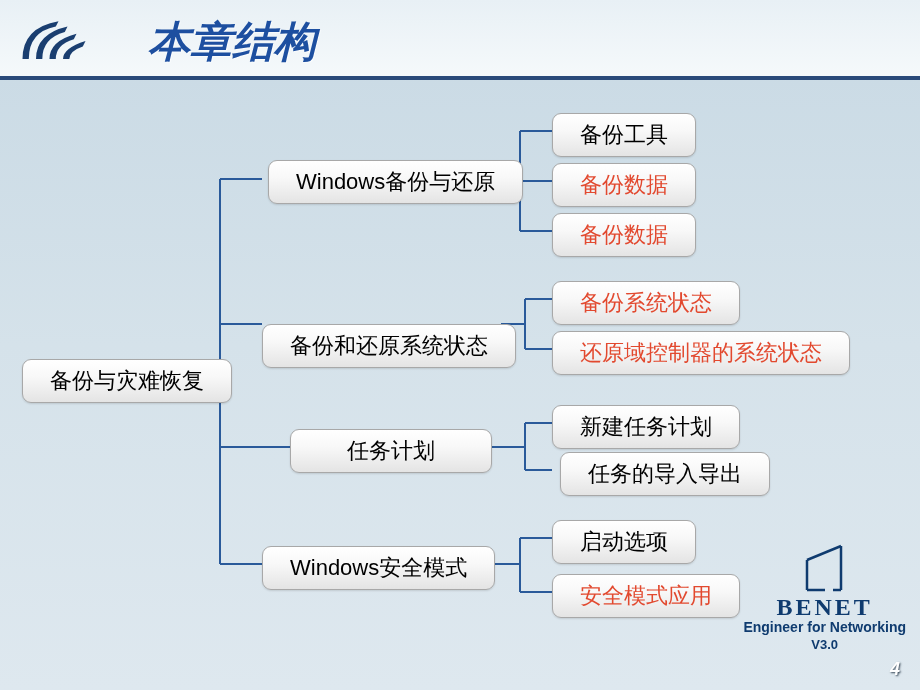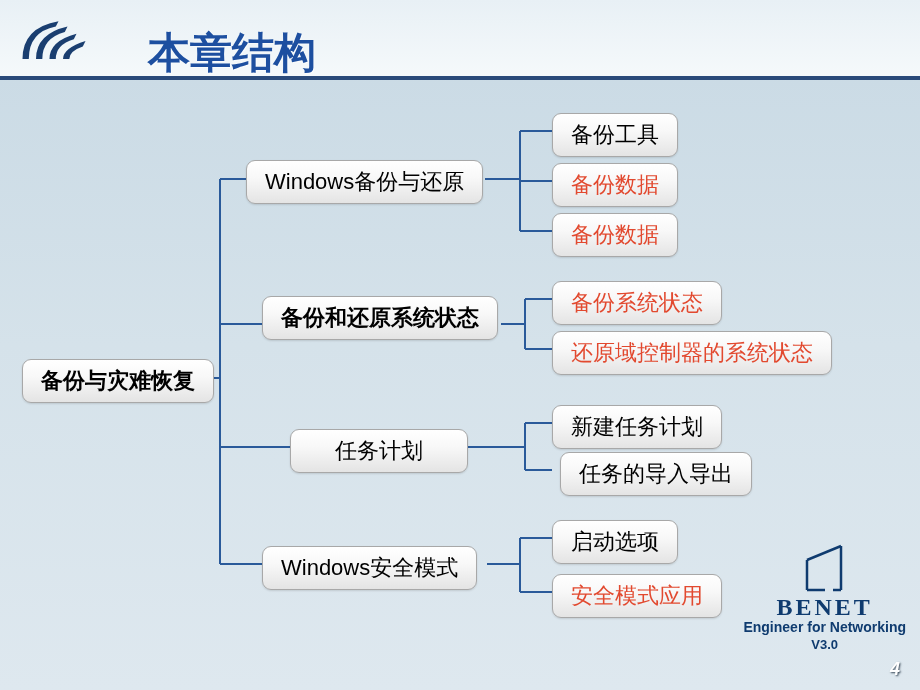--- a/index.html
+++ b/index.html
@@ -25,40 +25,40 @@
     width: 90px;
     height: 58px;
   }
   .title {
     position: absolute;
     left: 148px;
     top: 14px;
     font-size: 42px;
     font-weight: bold;
     color: #1d4fa0;
+    font-style: italic;
     text-shadow: 1px 1px 1px rgba(255,255,255,0.6);
-    margin-top: 11px;
   }
   .canvas {
     position: relative;
     width: 920px;
     height: 580px;
   }
   svg.connectors {
     position: absolute;
     left: 0; top: 0;
     width: 920px; height: 580px;
     pointer-events: none;
   }
   .node {
     position: absolute;
     background: linear-gradient(to bottom, #ffffff 0%, #f8f8f8 40%, #e4e4e4 100%);
     border: 1px solid #a8a8a8;
     border-radius: 9px;
-    padding: 6px 18px;
+    padding: 6px 27px;
     font-size: 22px;
     text-align: center;
     color: #000;
     white-space: nowrap;
     box-shadow: 0 1px 2px rgba(0,0,0,0.12);
   }
   .node.red { color: #e2492f; }
   .brand {
     position: absolute;
     right: 14px;
@@ -127,32 +127,32 @@
       <line x1="525" y1="343" x2="552" y2="343"></line>
       <line x1="525" y1="390" x2="552" y2="390"></line>
 
       <line x1="487" y1="484" x2="520" y2="484"></line>
       <line x1="520" y1="458" x2="520" y2="512"></line>
       <line x1="520" y1="458" x2="552" y2="458"></line>
       <line x1="520" y1="512" x2="552" y2="512"></line>
     </g>
   </svg>
 
-  <div class="node" style="left:22px; top:279px;font-weight:bold;">备份与灾难恢复</div>
+  <div class="node" style="left:22px; top:279px;">备份与灾难恢复</div>
 
-  <div class="node" style="left:246px; top:80px;text-align:center;">Windows备份与还原</div>
+  <div class="node" style="left:268px; top:80px;text-align:center;">Windows备份与还原</div>
   <div class="node" style="left:552px; top:33px;">备份工具</div>
   <div class="node red" style="left:552px; top:83px;">备份数据</div>
   <div class="node red" style="left:552px; top:133px;">备份数据</div>
 
-  <div class="node" style="left:262px; top:216px;font-weight:bold;">备份和还原系统状态</div>
+  <div class="node" style="left:262px; top:244px;">备份和还原系统状态</div>
   <div class="node red" style="left:552px; top:201px;">备份系统状态</div>
   <div class="node red" style="left:552px; top:251px;">还原域控制器的系统状态</div>
 
-  <div class="node" style="left:290px; top:349px; padding:6px 44px;">任务计划</div>
+  <div class="node" style="left:290px; top:349px; padding:6px 56px;">任务计划</div>
   <div class="node" style="left:552px; top:325px;">新建任务计划</div>
   <div class="node" style="left:552px; top:372px;margin-left:8px;">任务的导入导出</div>
 
   <div class="node" style="left:262px; top:466px;">Windows安全模式</div>
   <div class="node" style="left:552px; top:440px;">启动选项</div>
   <div class="node red" style="left:552px; top:494px;">安全模式应用</div>
 
 </div>
 
 <div class="brand">

